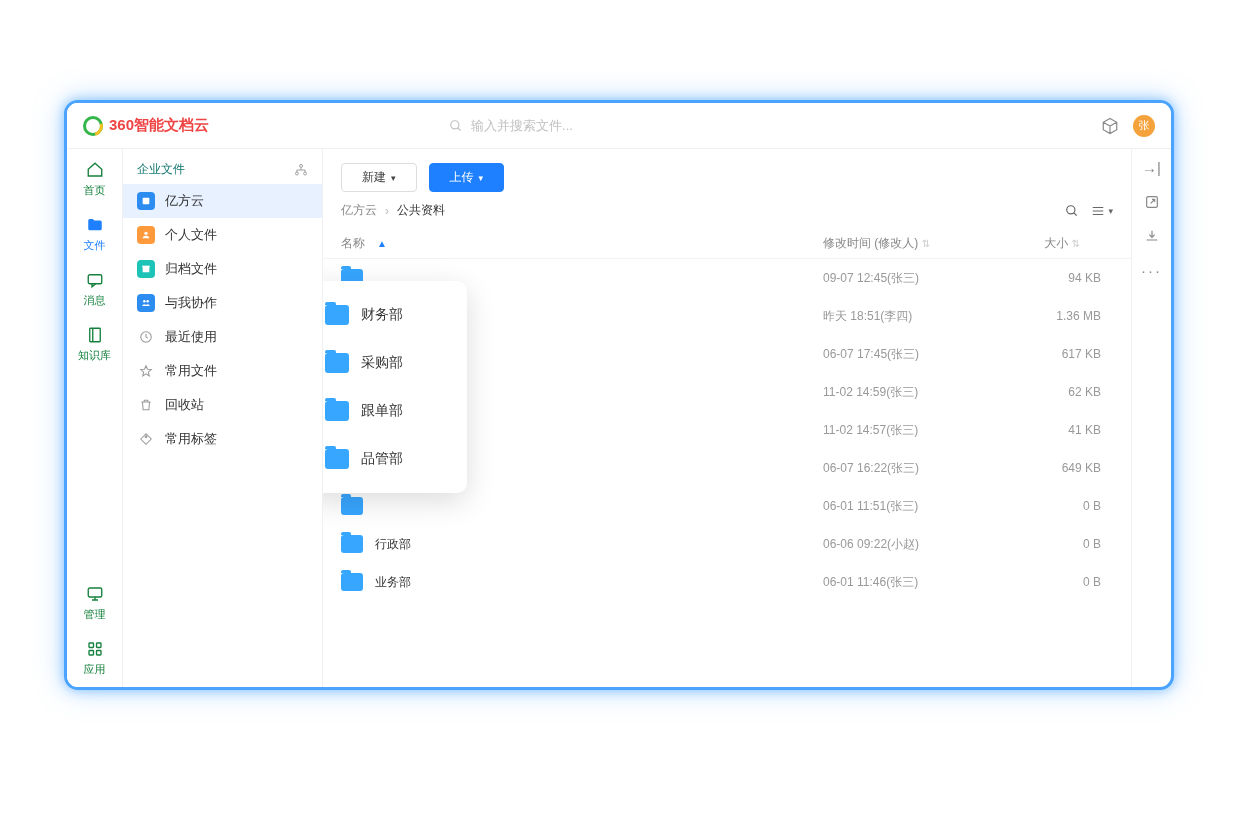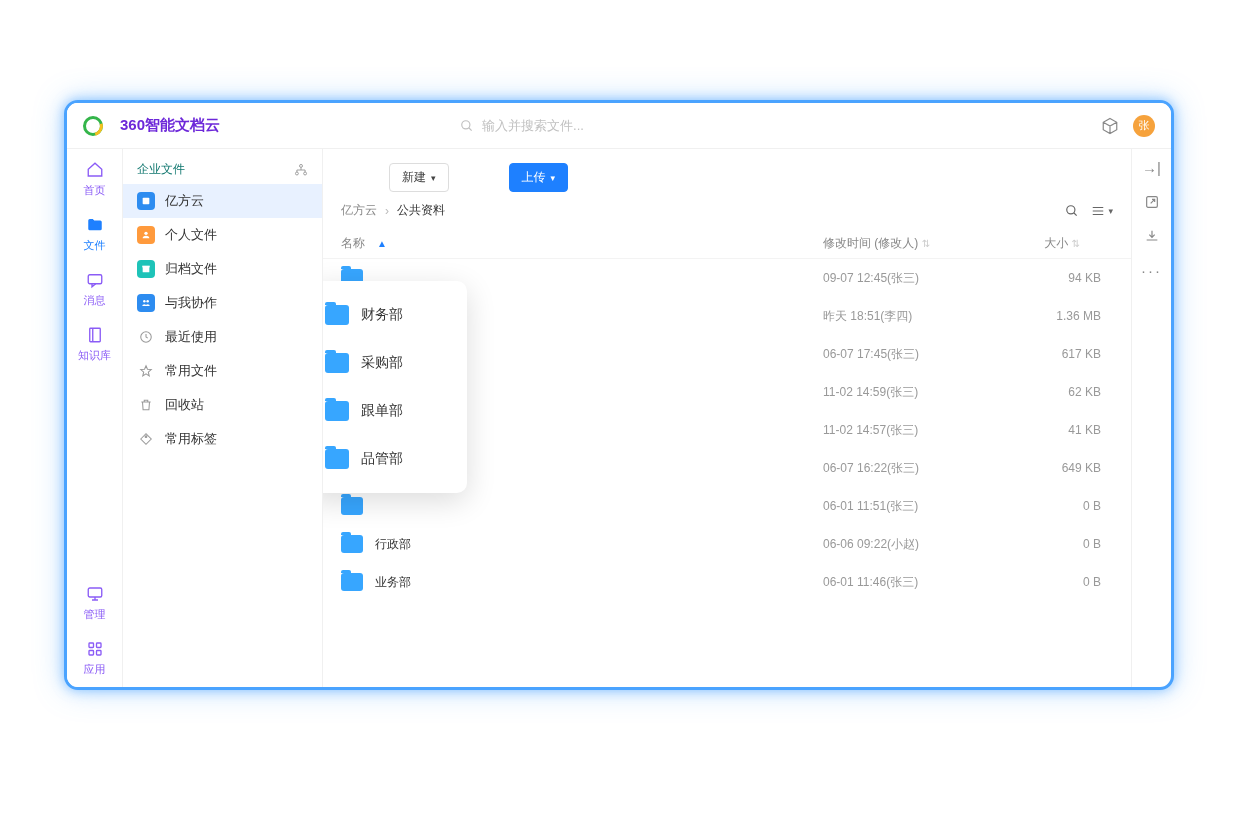--- a/index.html
+++ b/index.html
@@ -1,41 +1,41 @@
 <!DOCTYPE html>
 <html><head>
 <meta charset="utf-8">
 <style>
 * { margin:0; padding:0; box-sizing:border-box; font-family:-apple-system,BlinkMacSystemFont,"Segoe UI","PingFang SC","Microsoft YaHei",sans-serif; }
 body { background:#fff; padding:100px 60px; }
 .window { width:1110px; height:590px; margin:0 auto; border:3px solid #4aa3ff; border-radius:14px; box-shadow:0 0 30px rgba(74,163,255,.35),0 0 12px rgba(74,163,255,.6); display:flex; overflow:hidden; background:#fff; position:relative; }
 .header { position:absolute; top:0; left:0; right:0; height:46px; display:flex; align-items:center; padding:0 16px; border-bottom:1px solid #f0f0f0; background:#fff; z-index:5; }
-.logo { display:flex; align-items:center; font-weight:700; font-size:15px; color:#6d28d9; gap:17px; }
+.logo { display:flex; align-items:center; font-weight:700; font-size:15px; color:#ef4444; gap:6px; }
 .logo-ring { width:20px; height:20px; border:3px solid #34b54a; border-radius:50%; position:relative; }
 .logo-ring::after { content:""; position:absolute; inset:-3px; border:3px solid transparent; border-right-color:#f6c01e; border-radius:50%; transform:rotate(30deg); }
 .search { margin-left:240px; display:flex; align-items:center; color:#c1c1c1; font-size:13px; gap:8px; }
 .hdr-right { margin-left:auto; display:flex; align-items:center; gap:14px; }
 .avatar { width:22px; height:22px; border-radius:50%; background:#f6a23c; color:#fff; font-size:11px; display:flex; align-items:center; justify-content:center; }
 .nav { width:56px; padding-top:50px; border-right:1px solid #f0f0f0; display:flex; flex-direction:column; align-items:center; background:#fff; }
-.nav-item { width:100%; padding:8px 0 10px; display:flex; flex-direction:column; align-items:center; gap:4px; cursor:pointer; color:#8b5cf6; }
+.nav-item { width:100%; padding:8px 0 10px; display:flex; flex-direction:column; align-items:center; gap:4px; cursor:pointer; color:#15803d; }
 .nav-item.active { color:#1e80ff; }
 .nav-ico { width:18px; height:18px; display:flex; align-items:center; justify-content:center; }
 .nav-lbl { font-size:11px; }
 .nav-spacer { flex:1; }
 .tree { width:200px; padding-top:50px; background:#fff; border-right:1px solid #f0f0f0; }
 .tree-head { display:flex; align-items:center; justify-content:space-between; padding:8px 14px 6px; color:#0f766e; font-size:12px; }
 .tree-item { display:flex; align-items:center; gap:10px; padding:8px 14px; font-size:13px; color:#333; cursor:pointer; }
 .tree-item.sel { background:#e8f1ff; }
 .tree-ico { width:18px; height:18px; border-radius:4px; display:flex; align-items:center; justify-content:center; font-size:10px; color:#fff; }
 .ic-blue { background:#2d8cf0; }
 .ic-orange { background:#ff9a3c; }
 .ic-teal { background:#1ec3b8; }
 .main { flex:1; padding-top:50px; display:flex; flex-direction:column; position:relative; }
 .toolbar { display:flex; align-items:center; gap:12px; padding:10px 18px 6px; }
-.btn { padding:5px 12px; border-radius:4px; font-size:12px; display:flex; align-items:center; gap:5px; cursor:pointer; border:1px solid #ddd; background:#fff; color:#444;margin-left:48px; }
+.btn { padding:5px 20px; border-radius:4px; font-size:12px; display:flex; align-items:center; gap:5px; cursor:pointer; border:1px solid #ddd; background:#fff; color:#444; }
 .btn.primary { background:#1e80ff; color:#fff; border-color:#1e80ff; }
 .caret { font-size:9px; }
 .crumbs { padding:4px 18px 10px; font-size:12px; color:#888; display:flex; align-items:center; }
 .crumb-sep { margin:0 8px; color:#bbb; }
 .crumb-cur { color:#333; }
 .crumb-tools { margin-left:auto; display:flex; gap:12px; color:#666; align-items:center; }
 .thead { display:flex; padding:6px 18px; font-size:12px; color:#888; border-bottom:1px solid #f3f3f3; }
 .col-name { flex:1; display:flex; gap:12px; align-items:center; }
 .col-time { width:200px; }
 .col-size { width:90px; text-align:center; padding-right:12px; }

